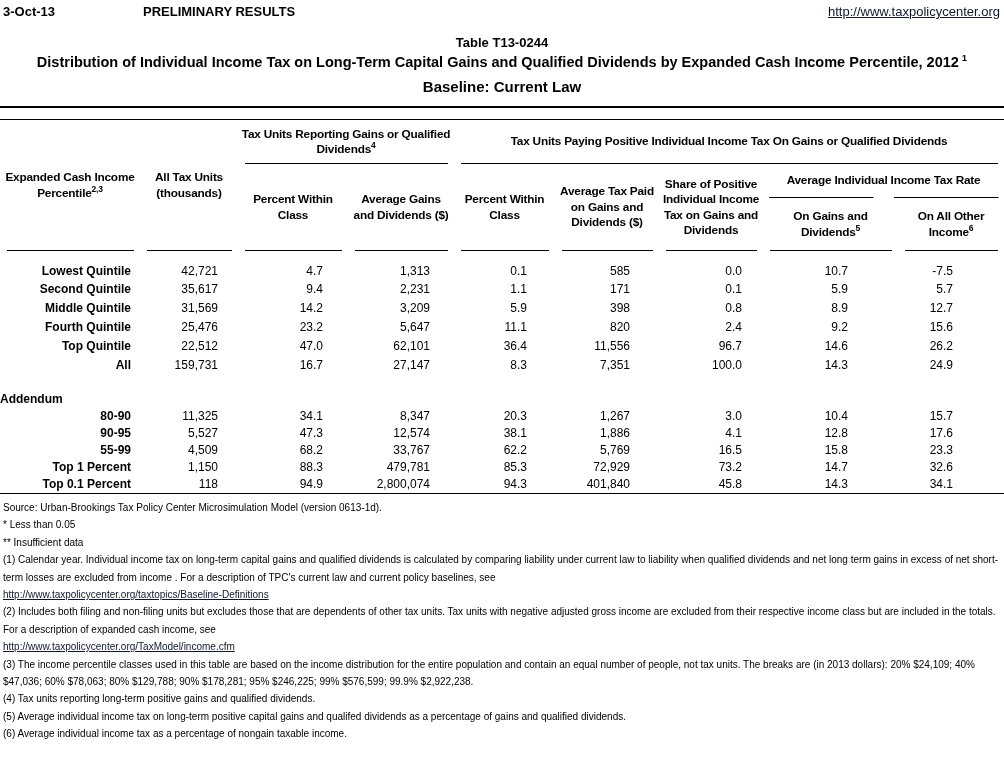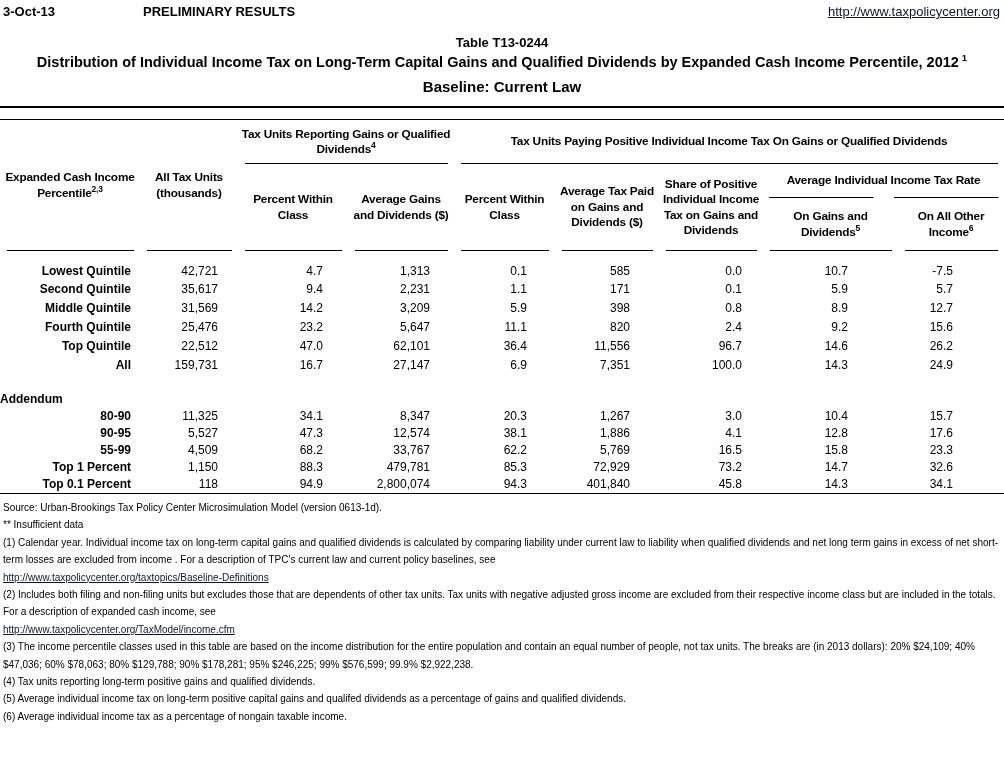--- a/index.html
+++ b/index.html
@@ -151,21 +151,21 @@
         <td class="c6">11,556</td>
         <td class="c7">96.7</td>
         <td class="c8">14.6</td>
         <td class="c9">26.2</td>
       </tr>
       <tr>
         <td class="c1">All</td>
         <td class="c2">159,731</td>
         <td class="c3">16.7</td>
         <td class="c4">27,147</td>
-        <td class="c5">6.9</td>
+        <td class="c5">8.3</td>
         <td class="c6">7,351</td>
         <td class="c7">100.0</td>
         <td class="c8">14.3</td>
         <td class="c9">24.9</td>
       </tr>
     </tbody>
   <tbody>
     <tr class="spacer">
         <td colspan="9"></td>
       </tr>
@@ -227,20 +227,21 @@
         <td class="c6">401,840</td>
         <td class="c7">45.8</td>
         <td class="c8">14.3</td>
         <td class="c9">34.1</td>
       </tr>
     </tbody>
 </table>
 
 <div class="footnotes" id="footnotes">
     <div class="fn-line">Source: Urban-Brookings Tax Policy Center Microsimulation Model (version 0613-1d).</div>
+    <div class="fn-line">* Less than 0.05</div>
     <div class="fn-line">** Insufficient data</div>
     <div class="fn-line">(1) Calendar year. Individual income tax on long-term capital gains and qualified dividends is calculated by comparing liability under current law to liability when qualified dividends and net long term gains in excess of net short-term losses are excluded from income . For a description of TPC's current law and current policy baselines, see</div>
     <a class="fn-line fn-link" href="#">http://www.taxpolicycenter.org/taxtopics/Baseline-Definitions</a>
     <div class="fn-line">(2) Includes both filing and non-filing units but excludes those that are dependents of other tax units. Tax units with negative adjusted gross income are excluded from their respective income class but are included in the totals. For a description of expanded cash income, see</div>
     <a class="fn-line fn-link" href="#">http://www.taxpolicycenter.org/TaxModel/income.cfm</a>
     <div class="fn-line">(3) The income percentile classes used in this table are based on the income distribution for the entire population and contain an equal number of people, not tax units. The breaks are (in 2013 dollars): 20% $24,109; 40% $47,036; 60% $78,063; 80% $129,788; 90% $178,281; 95% $246,225; 99% $576,599; 99.9% $2,922,238.</div>
     <div class="fn-line">(4) Tax units reporting long-term positive gains and qualified dividends.</div>
     <div class="fn-line">(5) Average individual income tax on long-term positive capital gains and qualifed dividends as a percentage of gains and qualified dividends.</div>
     <div class="fn-line">(6) Average individual income tax as a percentage of nongain taxable income.</div>
   </div>

